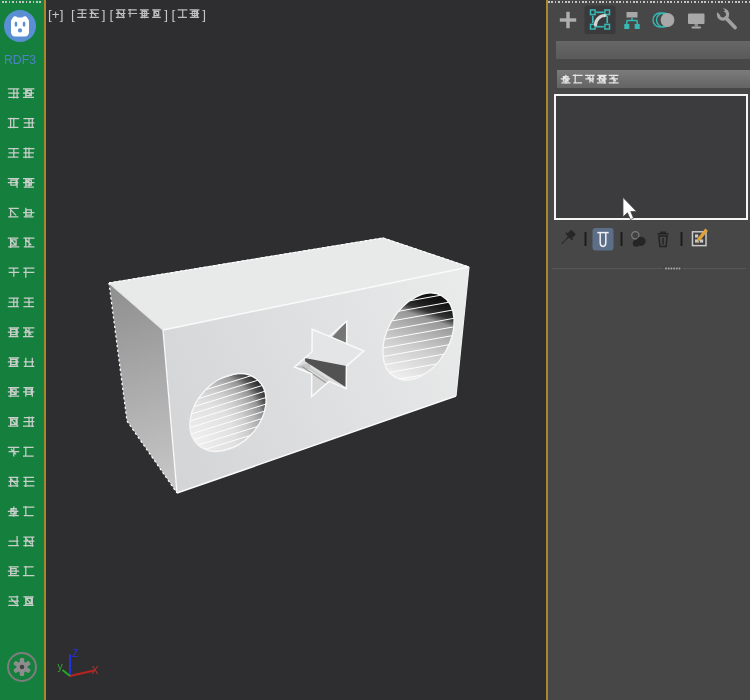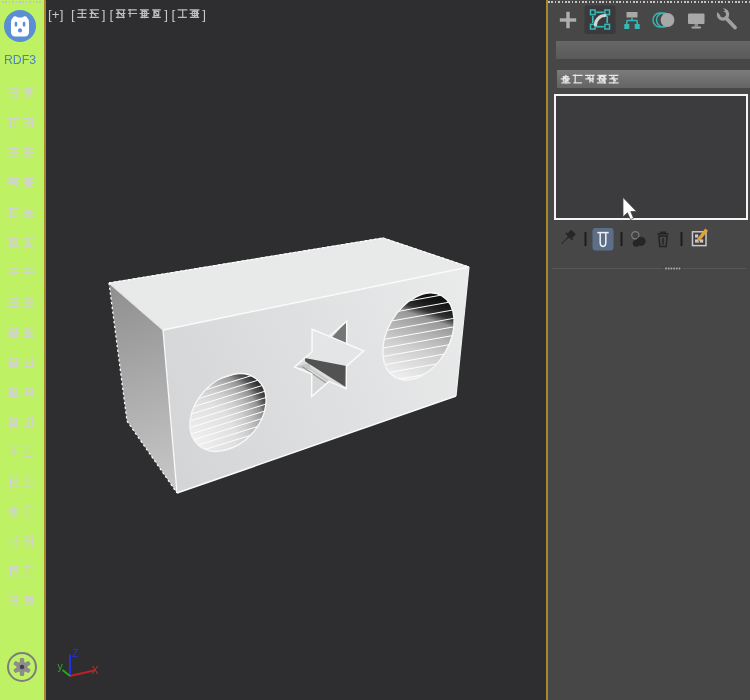--- a/index.html
+++ b/index.html
@@ -1,16 +1,16 @@
 <!DOCTYPE html>
 <html><head><meta charset="utf-8"><style>
 html,body{margin:0;padding:0;width:750px;height:700px;overflow:hidden;background:#2e2e30;
 font-family:"Liberation Sans",sans-serif;}
 .abs{position:absolute;}
-#sidebar{left:0;top:0;width:44px;height:700px;background:#bef264;}
+#sidebar{left:0;top:0;width:44px;height:700px;background:#15803d;}
 #vp{left:46px;top:0;width:500px;height:700px;background:#2e2e30;}
 #panel{left:548px;top:0;width:202px;height:700px;background:#474747;}
 .gold1{left:44px;top:0;width:2px;height:700px;background:#a8882c;}
 .gold2{left:546px;top:0;width:2px;height:700px;background:#a8882c;}
 .tex{background-image:repeating-linear-gradient(135deg,rgba(255,255,255,.022) 0 1px,rgba(0,0,0,0) 1px 3px),repeating-linear-gradient(45deg,rgba(0,0,0,.05) 0 1px,rgba(0,0,0,0) 1px 3px);}
 .dots{height:2px;background:repeating-linear-gradient(90deg,#c4c4c4 0 1.6px,rgba(0,0,0,0) 1.6px 3.4px);}
 </style></head><body>
 <div id="sidebar" class="abs tex">
 <div class="abs dots" style="left:2px;top:1px;width:40px;"></div>
 <svg width="44" height="700" style="position:absolute;left:0;top:0">

